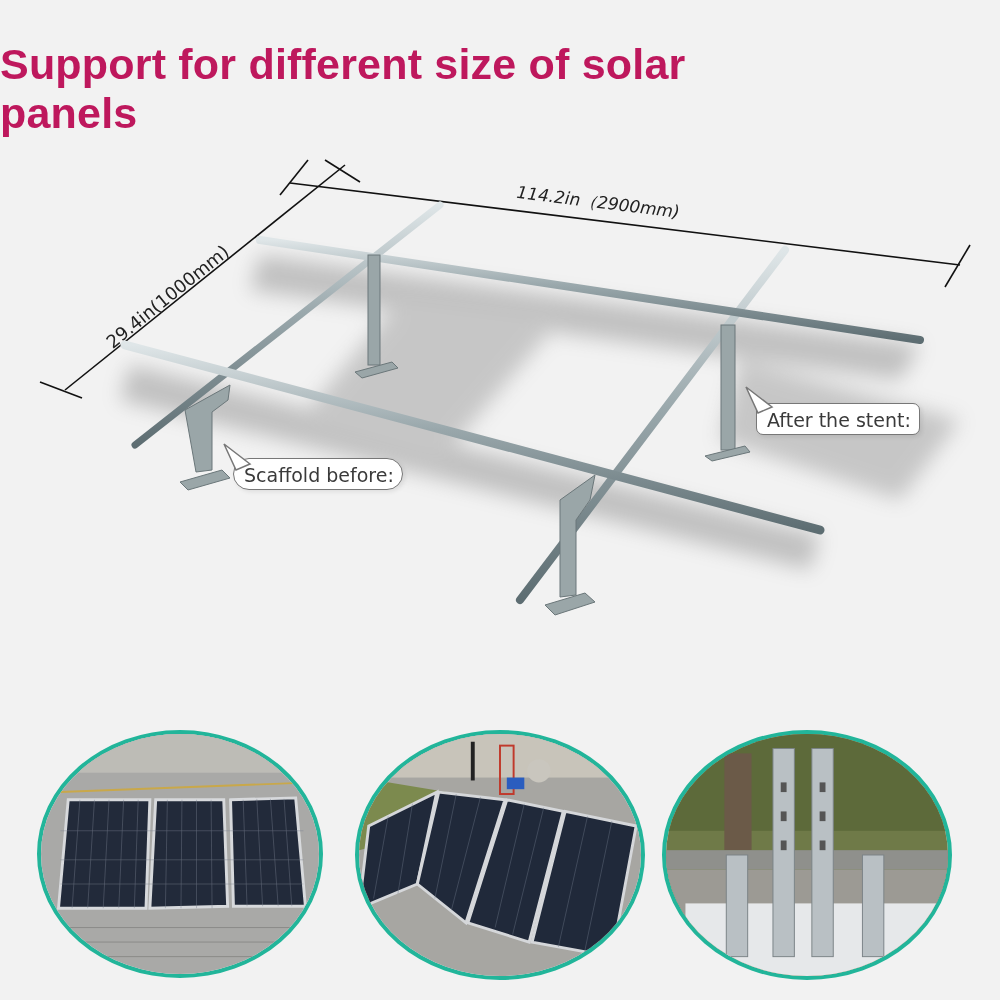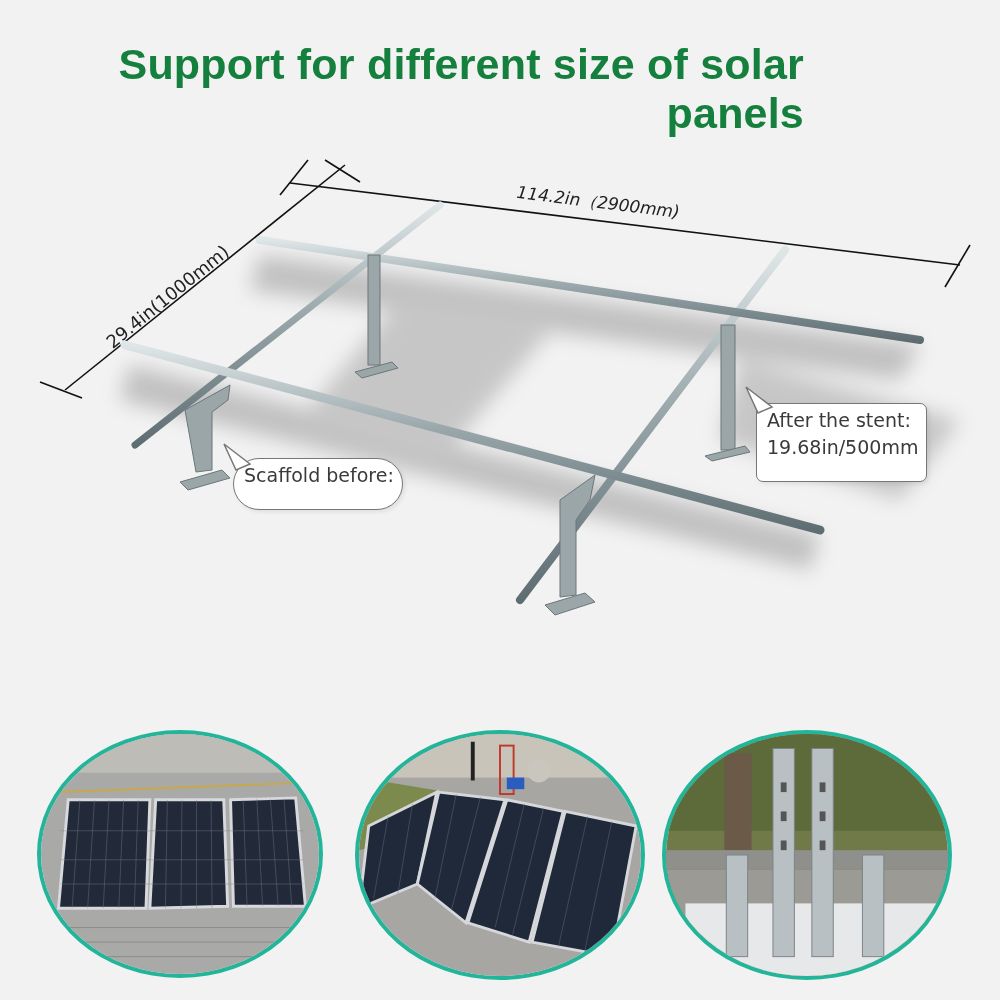--- a/index.html
+++ b/index.html
@@ -1,20 +1,20 @@
 <!DOCTYPE html>
 <html><head>
 <meta charset="utf-8">
 <style>
   html, body { margin:0; padding:0; }
   body { width:1000px; height:1000px; background:#f2f2f2; position:relative; overflow:hidden; font-family:"Liberation Sans", sans-serif; }
-  .title { position:absolute; left:0; top:40px; width:804px; text-align:right; color:#15803d; font-weight:bold; font-size:43px; letter-spacing:0.2px; font-family:"Liberation Sans", sans-serif; }
+  .title { position:absolute; left:0; top:40px; width:804px; text-align:left; color:#be185d; font-weight:bold; font-size:43px; letter-spacing:0.2px; font-family:"Liberation Sans", sans-serif; }
   svg.frame { position:absolute; left:0; top:0; }
   .dim-label { position:absolute; font-family:"DejaVu Sans", sans-serif; font-size:17px; color:#222; white-space:nowrap; transform-origin:left top; }
-  .callout { position:absolute; background:#fff; border:1.5px solid #777; border-radius:7px; font-family:"DejaVu Sans", sans-serif; font-size:19px; line-height:27px; color:#3a3a3a; padding:3px 8px 20px 10px; box-shadow: 2px 2px 4px rgba(0,0,0,0.08); }
+  .callout { position:absolute; background:#fff; border:1.5px solid #777; border-radius:7px; font-family:"DejaVu Sans", sans-serif; font-size:19px; line-height:27px; color:#3a3a3a; padding:3px 8px 0 10px; box-shadow: 2px 2px 4px rgba(0,0,0,0.08); }
   .callout .line { display:block; white-space:nowrap; }
   .photo { position:absolute; border:4px solid #22b59a; border-radius:50%; overflow:hidden; box-sizing:border-box; }
   .photo svg { width:100%; height:100%; display:block; }
 </style>
 </head>
 <body>
 
 <div class="title">Support for different size of solar panels</div>
 
 <svg class="frame" width="1000" height="700" viewBox="0 0 1000 700">
@@ -74,21 +74,20 @@
 
 <div class="callout" style="left:233px; top:458px;border-radius:30px;">
   <span class="line">Scaffold before:</span>
 </div>
 <svg style="position:absolute; left:222px; top:442px;" width="30" height="30">
   <path d="M2 2 L28 22 L14 28 Z" fill="#fff" stroke="#777" stroke-width="1.5"></path>
 </svg>
 
 <div class="callout" style="left:756px; top:403px;">
   <span class="line">After the stent:</span>
-  <span class="line">19.68in/500mm</span>
 </div>
 <svg style="position:absolute; left:744px; top:385px;" width="30" height="30">
   <path d="M2 2 L28 22 L14 28 Z" fill="#fff" stroke="#777" stroke-width="1.5"></path>
 </svg>
 
 <div class="photo" style="left:37px; top:730px; width:286px; height:248px;">
   <svg viewBox="0 0 286 248" preserveAspectRatio="none">
     <rect width="286" height="248" fill="#a9a9a7"></rect>
     <rect width="286" height="40" fill="#bdbcb6"></rect>
     <line x1="20" y1="60" x2="280" y2="50" stroke="#c9a84a" stroke-width="2"></line>

